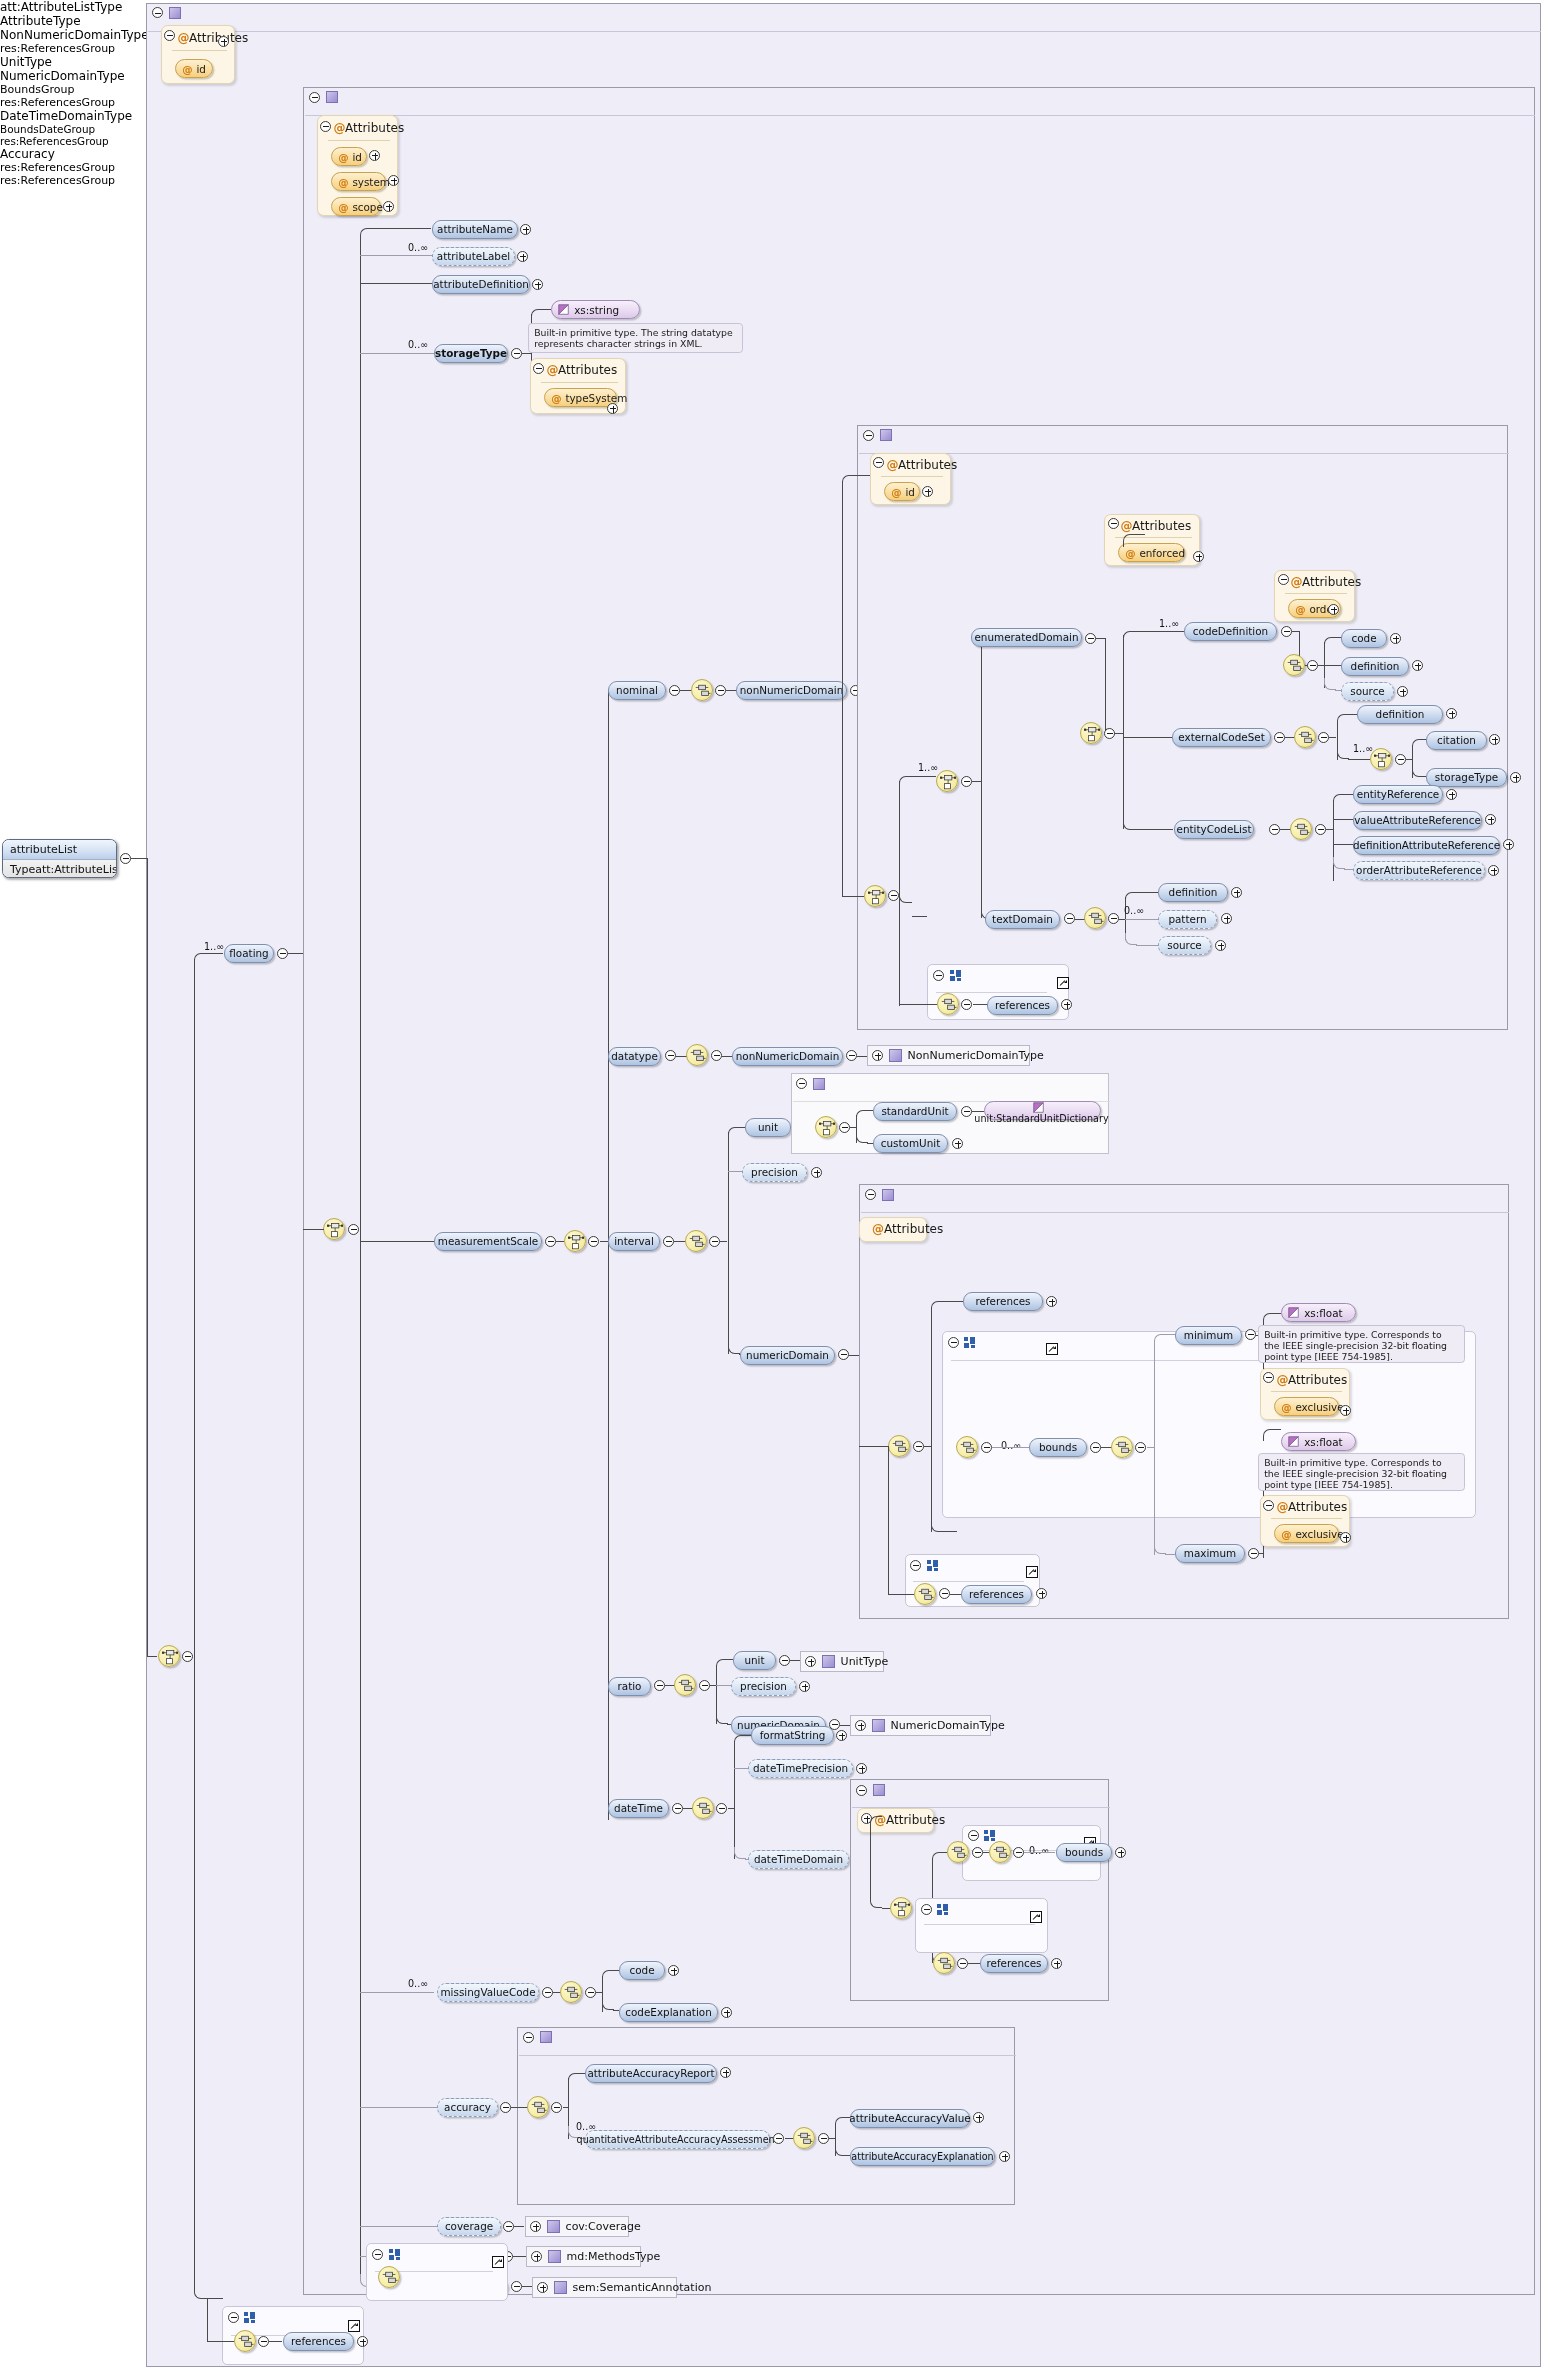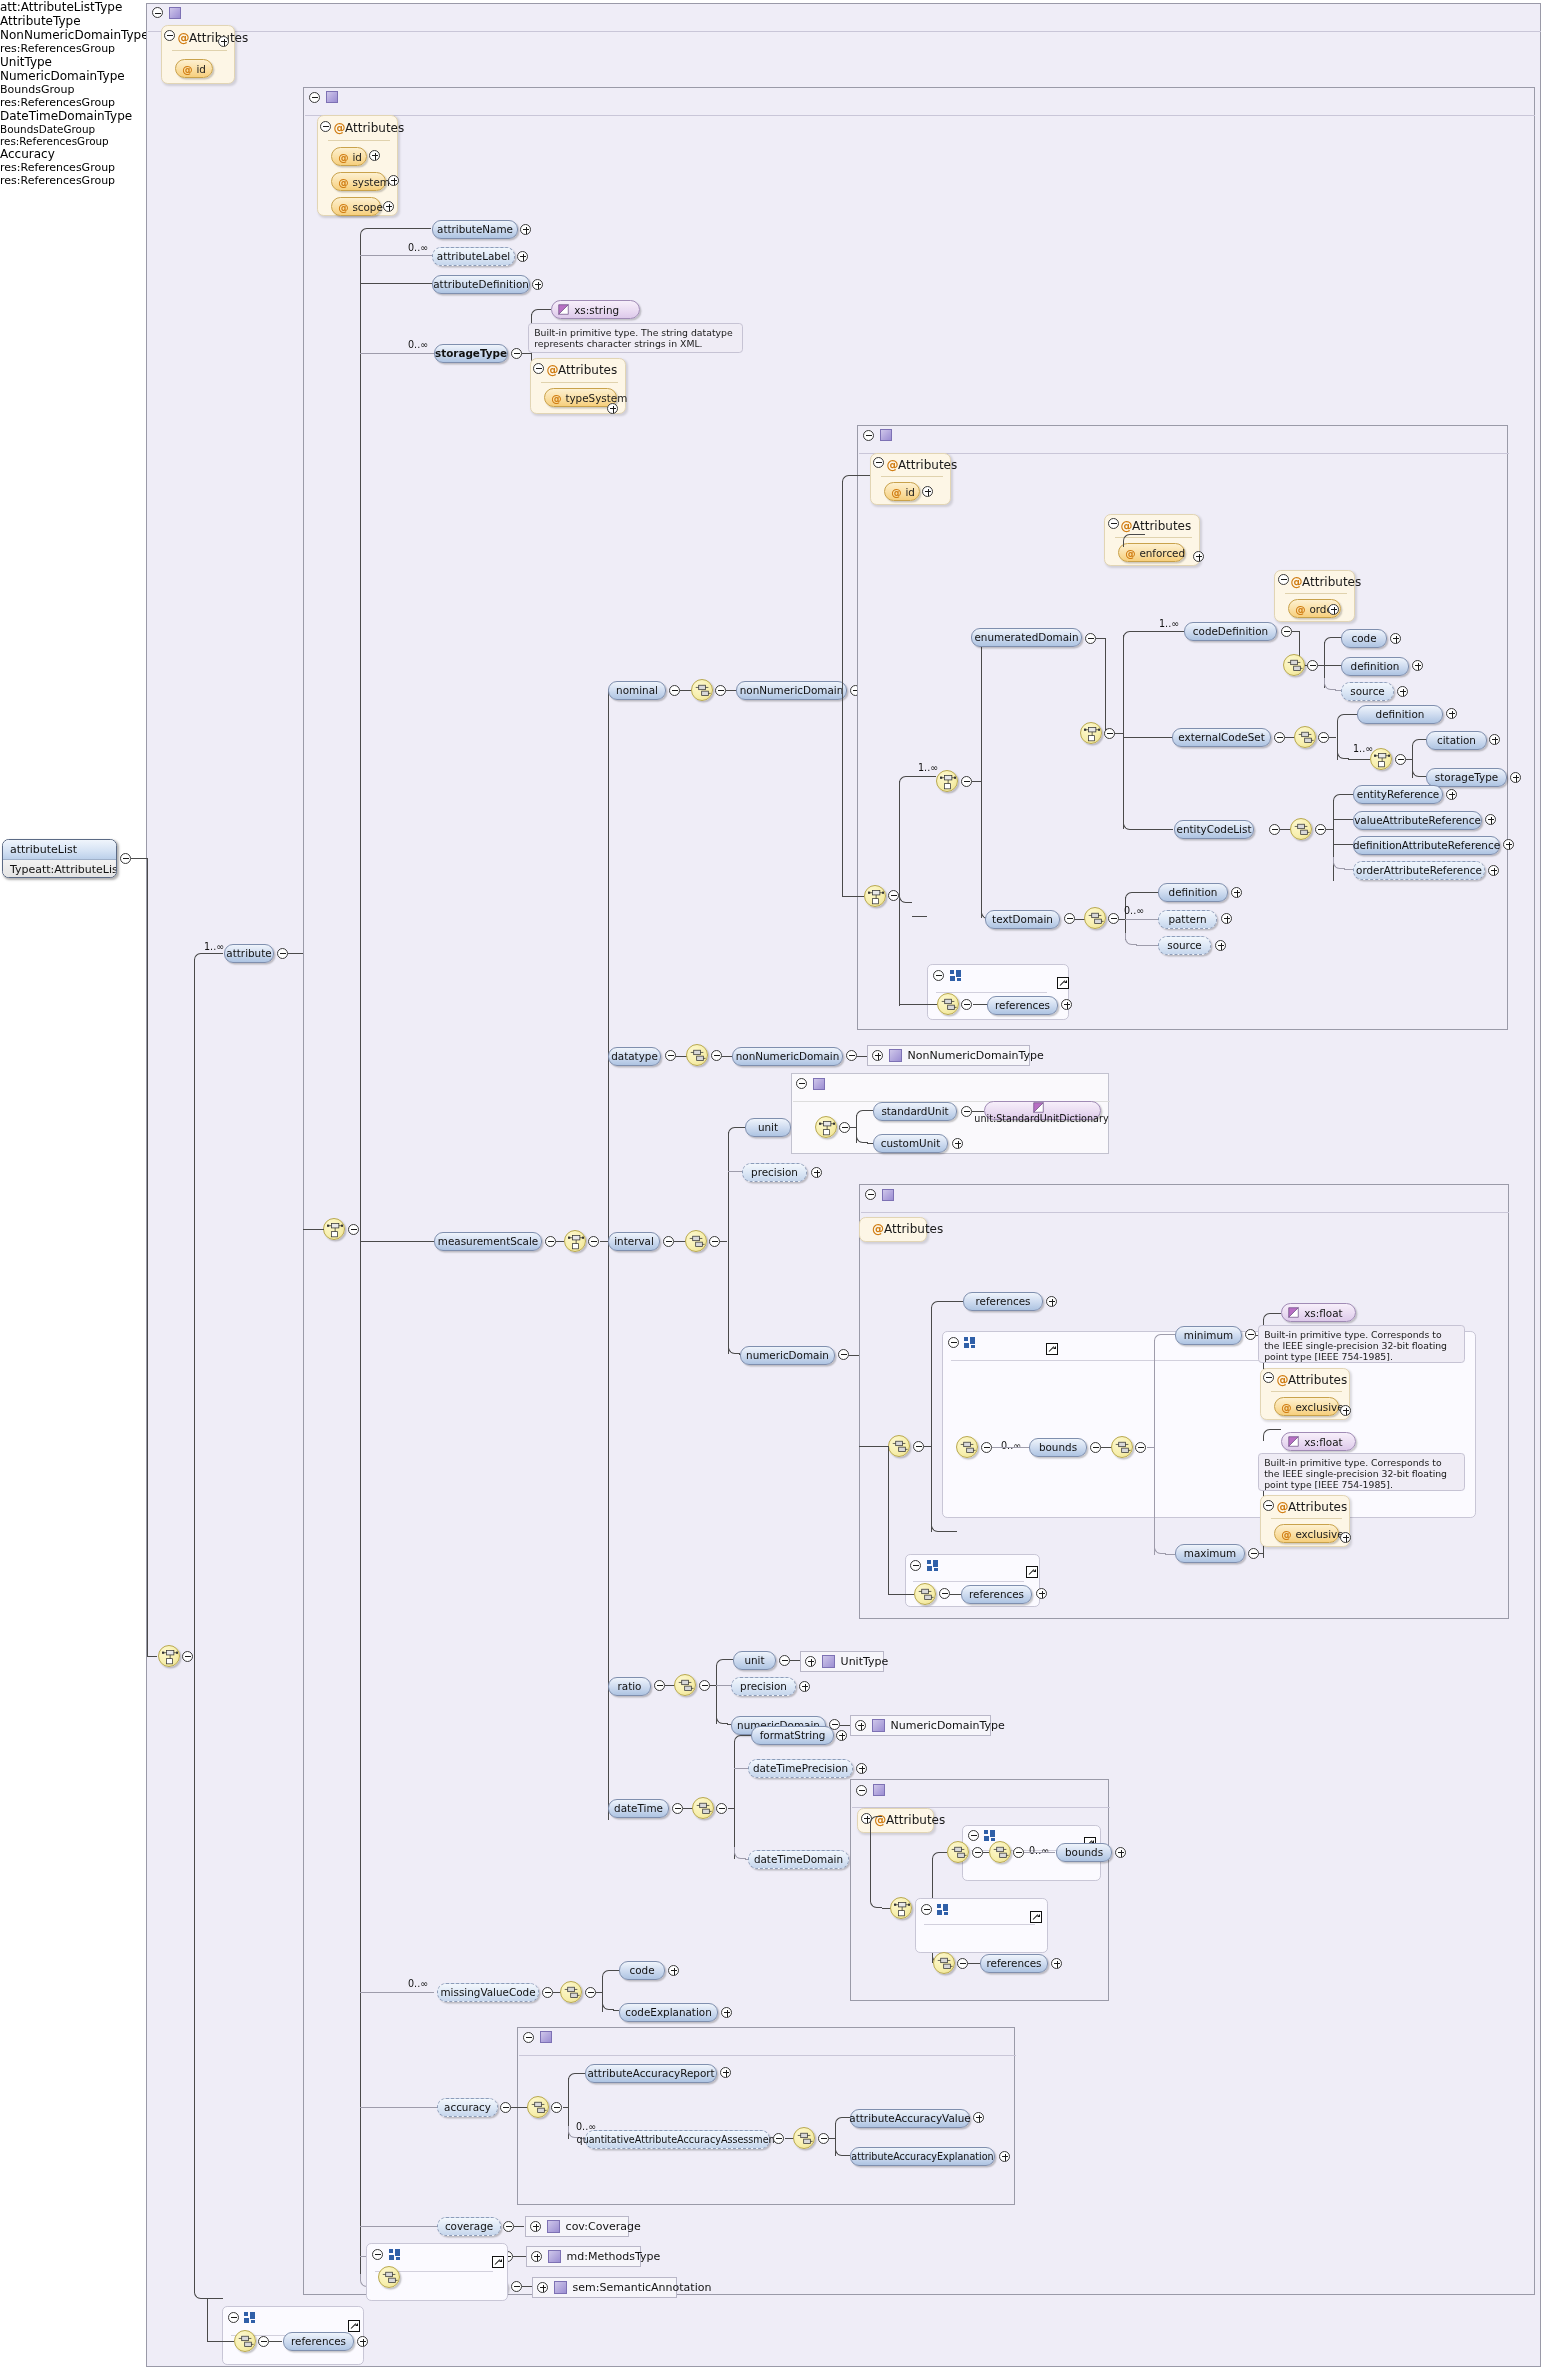--- a/index.html
+++ b/index.html
@@ -160,21 +160,21 @@
 
   <div class="ln v" style="left:194px;top:959px;height:697px;"></div>
   <div class="corner tl" style="left:194px;top:953px;width:13.3px;height:13.3px;"></div>
   <div class="ln h" style="left:207px;top:953px;width:16.3px;"></div>
   <div class="corner bl" style="left:194px;top:2286px;width:13.3px;height:13.3px;"></div>
   <div class="ln v" style="left:194px;top:1656px;height:637px;"></div>
   <div class="ln h" style="left:207px;top:2298px;width:16.3px;"></div>
 
   <div class="occ" style="left:204px;top:941px;">1..∞</div>
   <div class="epill" style="left:224px;top:944px;width:50px;">
-    <span>attribute</span>
+    <span>floating</span>
   </div>
   <div class="exp" style="left:277px;top:948px;"></div>
   <div class="ln h" style="left:288px;top:953px;width:15px;"></div>
 
   <div class="panel" style="left:303px;top:87px;width:1232px;height:2208px;">
     <div class="prule" style="left:0.7px;top:27px;width:1230px;"></div>
   </div>
   <div class="exp" style="left:309px;top:92px;"></div>
   <div class="sqico" style="left:326px;top:91px;"></div>
   <div class="ptitle" style="left:345px;top:90px;">AttributeType</div>

